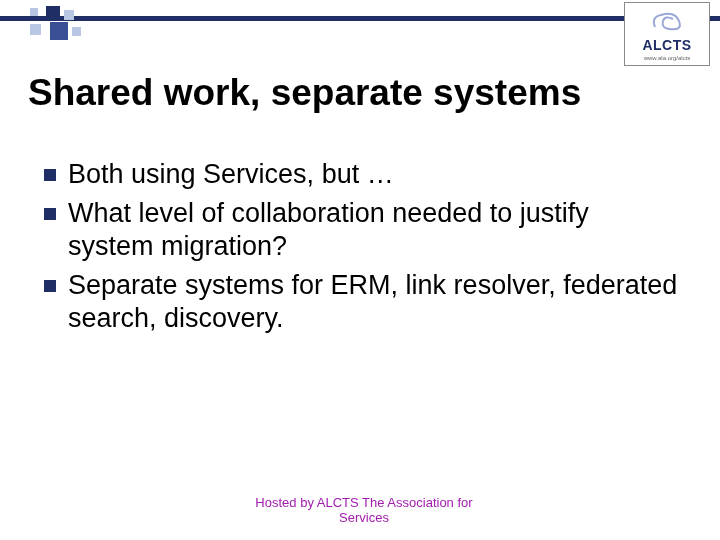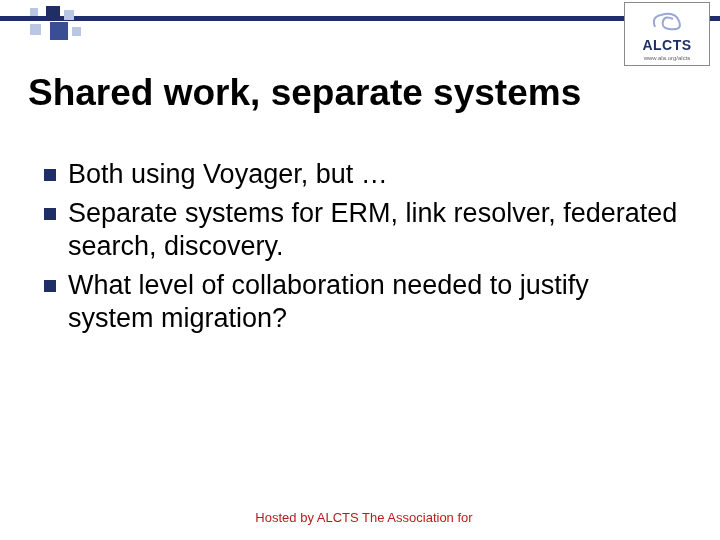--- a/index.html
+++ b/index.html
@@ -94,21 +94,21 @@
     margin-top: 11px;
     margin-right: 12px;
   }
   .bullet-text { flex: 1; }
   .footer {
     position: absolute;
     bottom: 14px;
     left: 8px; right: 0;
     text-align: center;
     font-size: 13px;
-    color: #b91c1c;
+    color: #a21caf;
     line-height: 1.2;
   }
 </style>
 </head>
 <body>
 
 <div class="top-strip">
   <div class="top-bar"></div>
   <div class="sq sq6"></div>
   <div class="sq sq1"></div>
@@ -126,27 +126,28 @@
   </div>
   <div class="logo-text">ALCTS</div>
   <div class="logo-url">www.ala.org/alcts</div>
 </div>
 
 <h1 class="title">Shared work, separate systems</h1>
 
 <div class="bullets">
   <div class="bullet">
     <div class="bullet-marker"></div>
-    <div class="bullet-text">Both using Voyager, but …</div>
+    <div class="bullet-text">Both using Services, but …</div>
+  </div>
+  <div class="bullet">
+    <div class="bullet-marker"></div>
+    <div class="bullet-text">What level of collaboration needed to justify system migration?</div>
   </div>
   <div class="bullet">
     <div class="bullet-marker"></div>
     <div class="bullet-text">Separate systems for ERM, link resolver, federated search, discovery.</div>
   </div>
-  <div class="bullet">
-    <div class="bullet-marker"></div>
-    <div class="bullet-text">What level of collaboration needed to justify system migration?</div>
-  </div>
 </div>
 
 <div class="footer">
   <div>Hosted by ALCTS The Association for</div>
+  <div>Services</div>
 </div>
 
 </body></html>

